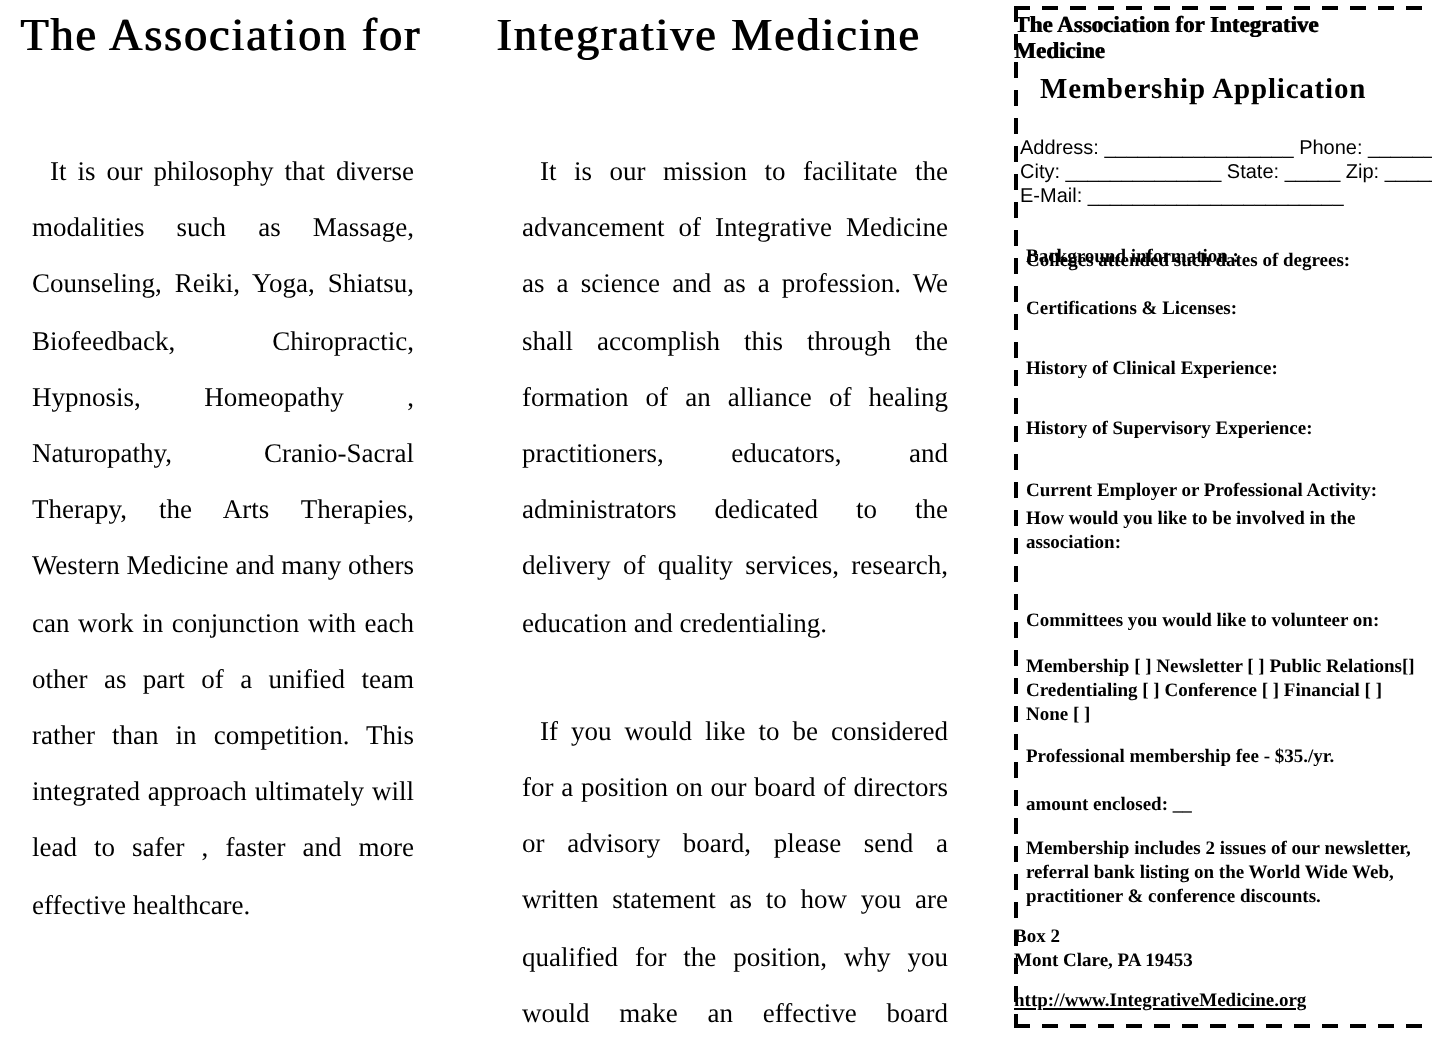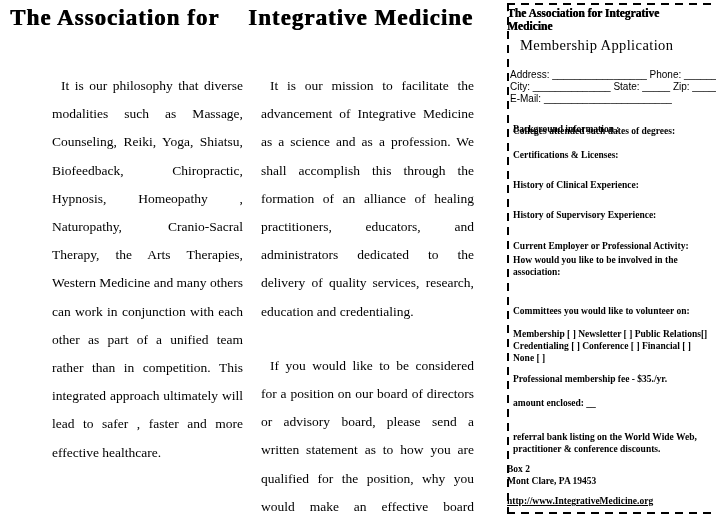--- a/index.html
+++ b/index.html
@@ -12,38 +12,38 @@
     color: #000000;
     overflow: hidden;
     font-family: "Liberation Serif", serif;
   }
 
   
   .main-heading {
     position: absolute;
     top: 5px;
     font-family: "Liberation Serif", serif;
-    font-weight: bold;
+    font-weight: normal;
     font-size: 23px;
     letter-spacing: 1px;
     white-space: nowrap;
     text-shadow: 0.6px 0 0 #000;
   }
   .heading-left { left: 10px; }
   .heading-mid  { left: 248px; }
 
   
   .body-col {
     position: absolute;
     top: 72px;
     font-size: 13.5px;
     line-height: 28.2px;
     text-align: justify;
   }
-  .body-left { left: 16px;  width: 191px; margin-left: 36px; }
+  .body-left { left: 16px;  width: 191px; }
   .body-mid  { left: 261px; width: 213px; }
   .body-col p { margin: 0; text-indent: 9px; }
   .body-mid p + p { margin-top: 26px; }
 
   
   .panel {
     position: absolute;
     left: 507px;
     top: 3px;
     width: 209px;
@@ -66,20 +66,21 @@
   .panel-title {
     font-family: "Liberation Serif", serif;
     font-weight: bold;
     font-size: 11.5px;
     text-shadow: 0.4px 0 0 #000;
   }
   .panel-heading {
     font-family: "Liberation Serif", serif;
     font-size: 14.5px;
     letter-spacing: 0.4px;
+    font-weight: bold;
   }
   .field-row {
     font-family: "Liberation Sans", sans-serif;
     font-size: 10px;
   }
   .sec-label {
     font-family: "Liberation Serif", serif;
     font-weight: bold;
     font-size: 9.5px;
   }
@@ -129,20 +130,21 @@
     <div class="p-line sec-label wrap2" style="top:252px">How would you like to be involved in the association:</div>
     <div class="p-line sec-label" style="top:303px">Committees you would like to volunteer on:</div>
 
     <div class="p-line sec-label" style="top:326px">Membership [ ] Newsletter [ ] Public Relations[]</div>
     <div class="p-line sec-label" style="top:338px">Credentialing [ ] Conference [ ] Financial [ ]</div>
     <div class="p-line sec-label" style="top:350px">None [ ]</div>
 
     <div class="p-line sec-label" style="top:371px">Professional  membership  fee -    $35./yr.</div>
     <div class="p-line sec-label" style="top:395px">amount enclosed: __</div>
 
+    <div class="p-line sec-label" style="top:417px">Membership  includes 2 issues of our newsletter,</div>
     <div class="p-line sec-label" style="top:429px">referral bank listing  on the World Wide Web,</div>
     <div class="p-line sec-label" style="top:441px">practitioner &amp; conference  discounts.</div>
 
     <div class="p-line p-center sec-label" style="top:461px">Box 2</div>
     <div class="p-line p-center sec-label" style="top:473px">Mont Clare, PA 19453</div>
 
     <div class="p-line p-center sec-label weblink" style="top:493px">http://www.IntegrativeMedicine.org</div>
   </div>
 
 </div>

